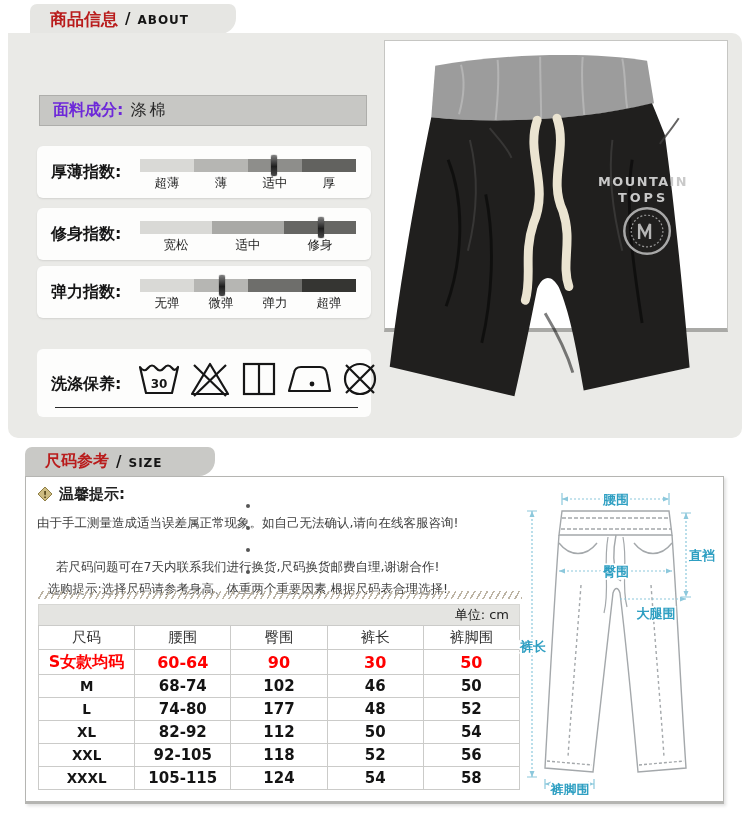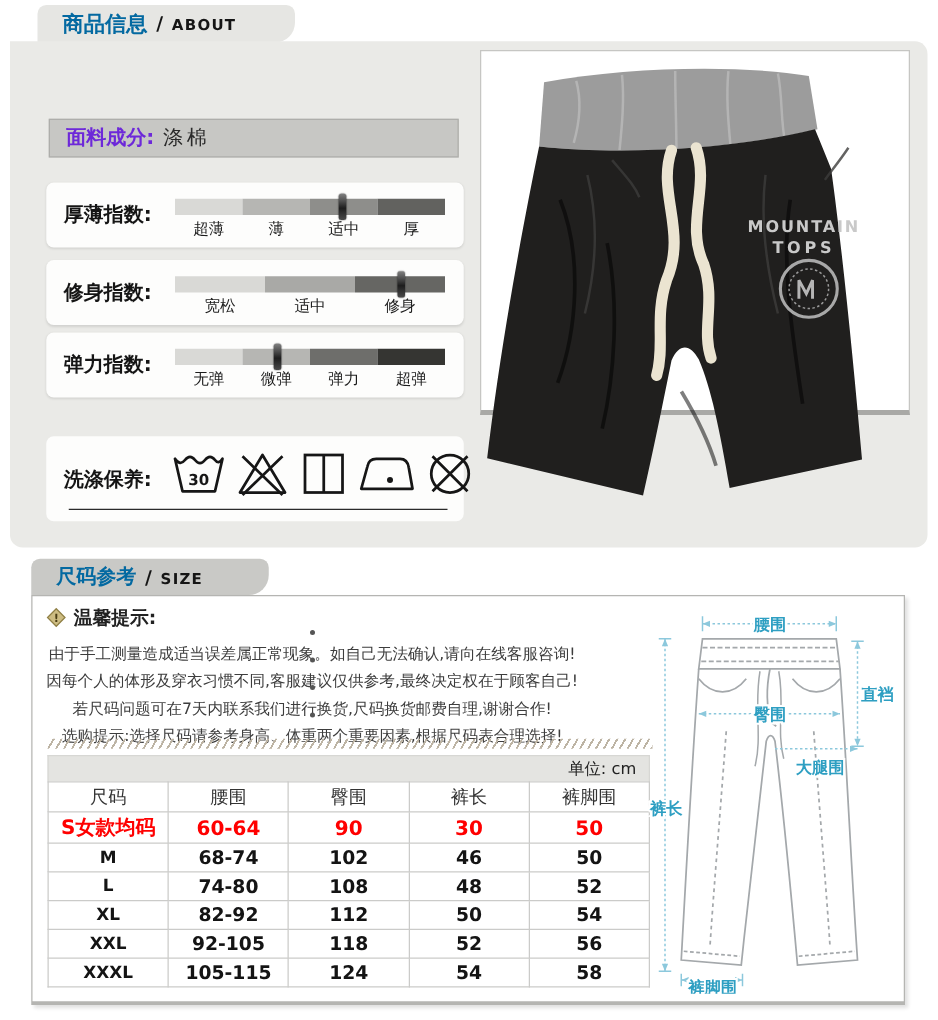--- a/index.html
+++ b/index.html
@@ -4,21 +4,21 @@
 <style>
   * { margin:0; padding:0; box-sizing:border-box; }
   html,body { width:750px; height:816px; background:#ffffff;
     font-family:"DejaVu Sans","Liberation Sans",sans-serif; position:relative; overflow:hidden; }
 
   
   .tab { position:absolute; display:flex; align-items:center; gap:7px;
          padding-left:20px; border-radius:7px 7px 16px 0; }
   #tab-about { left:30px; top:4px; width:206px; height:30px; background:#e6e6e3; }
   #tab-size  { left:25px; top:447px; width:190px; height:29px; background:#c9c9c6; }
-  .tab .zh  { font-size:17px; font-weight:bold; color:#0369a1; }
+  .tab .zh  { font-size:17px; font-weight:bold; color:#b91c1c; }
   #tab-size .zh { font-size:16px; }
   .tab .sep { font-size:15px; font-weight:bold; color:#151515; }
   .tab .en  { font-size:12px; font-weight:bold; color:#151515; letter-spacing:1px; padding-top:2px; }
 
   
   #panel-about { position:absolute; left:8px; top:33px; width:734px; height:405px;
                  background:#eaeae7; border-radius:0 10px 10px 10px; }
   #fabric-bar { position:absolute; left:31px; top:62px; width:328px; height:31px;
                 background:#c7c7c4; border:1px solid #aeaeab; display:flex; align-items:center; padding-left:13px; }
   #fabric-bar .lbl { font-size:16px; font-weight:bold; color:#6d28d9; }
@@ -222,21 +222,20 @@
       </svg>
       <span>温馨提示:</span>
     </div>
     <div id="tips-list">
         <div class="tip-line">
           <span class="tip-bullet"></span>
           <span>由于手工测量造成适当误差属正常现象。如自己无法确认,请向在线客服咨询!</span>
         </div>
         <div class="tip-line">
           <span class="tip-bullet"></span>
-          <span>因每个人的体形及穿衣习惯不同,客服建议仅供参考,最终决定权在于顾客自己!</span>
         </div>
         <div class="tip-line">
           <span class="tip-bullet"></span>
           <span>若尺码问题可在7天内联系我们进行换货,尺码换货邮费自理,谢谢合作!</span>
         </div>
         <div class="tip-line">
           <span class="tip-bullet"></span>
           <span>选购提示:选择尺码请参考身高、体重两个重要因素,根据尺码表合理选择!</span>
         </div>
       </div>
@@ -269,21 +268,21 @@
         <tr>
           <td>M</td>
           <td>68-74</td>
           <td>102</td>
           <td>46</td>
           <td>50</td>
         </tr>
         <tr>
           <td>L</td>
           <td>74-80</td>
-          <td>108</td>
+          <td>177</td>
           <td>48</td>
           <td>52</td>
         </tr>
         <tr>
           <td>XL</td>
           <td>82-92</td>
           <td>112</td>
           <td>50</td>
           <td>54</td>
         </tr>

